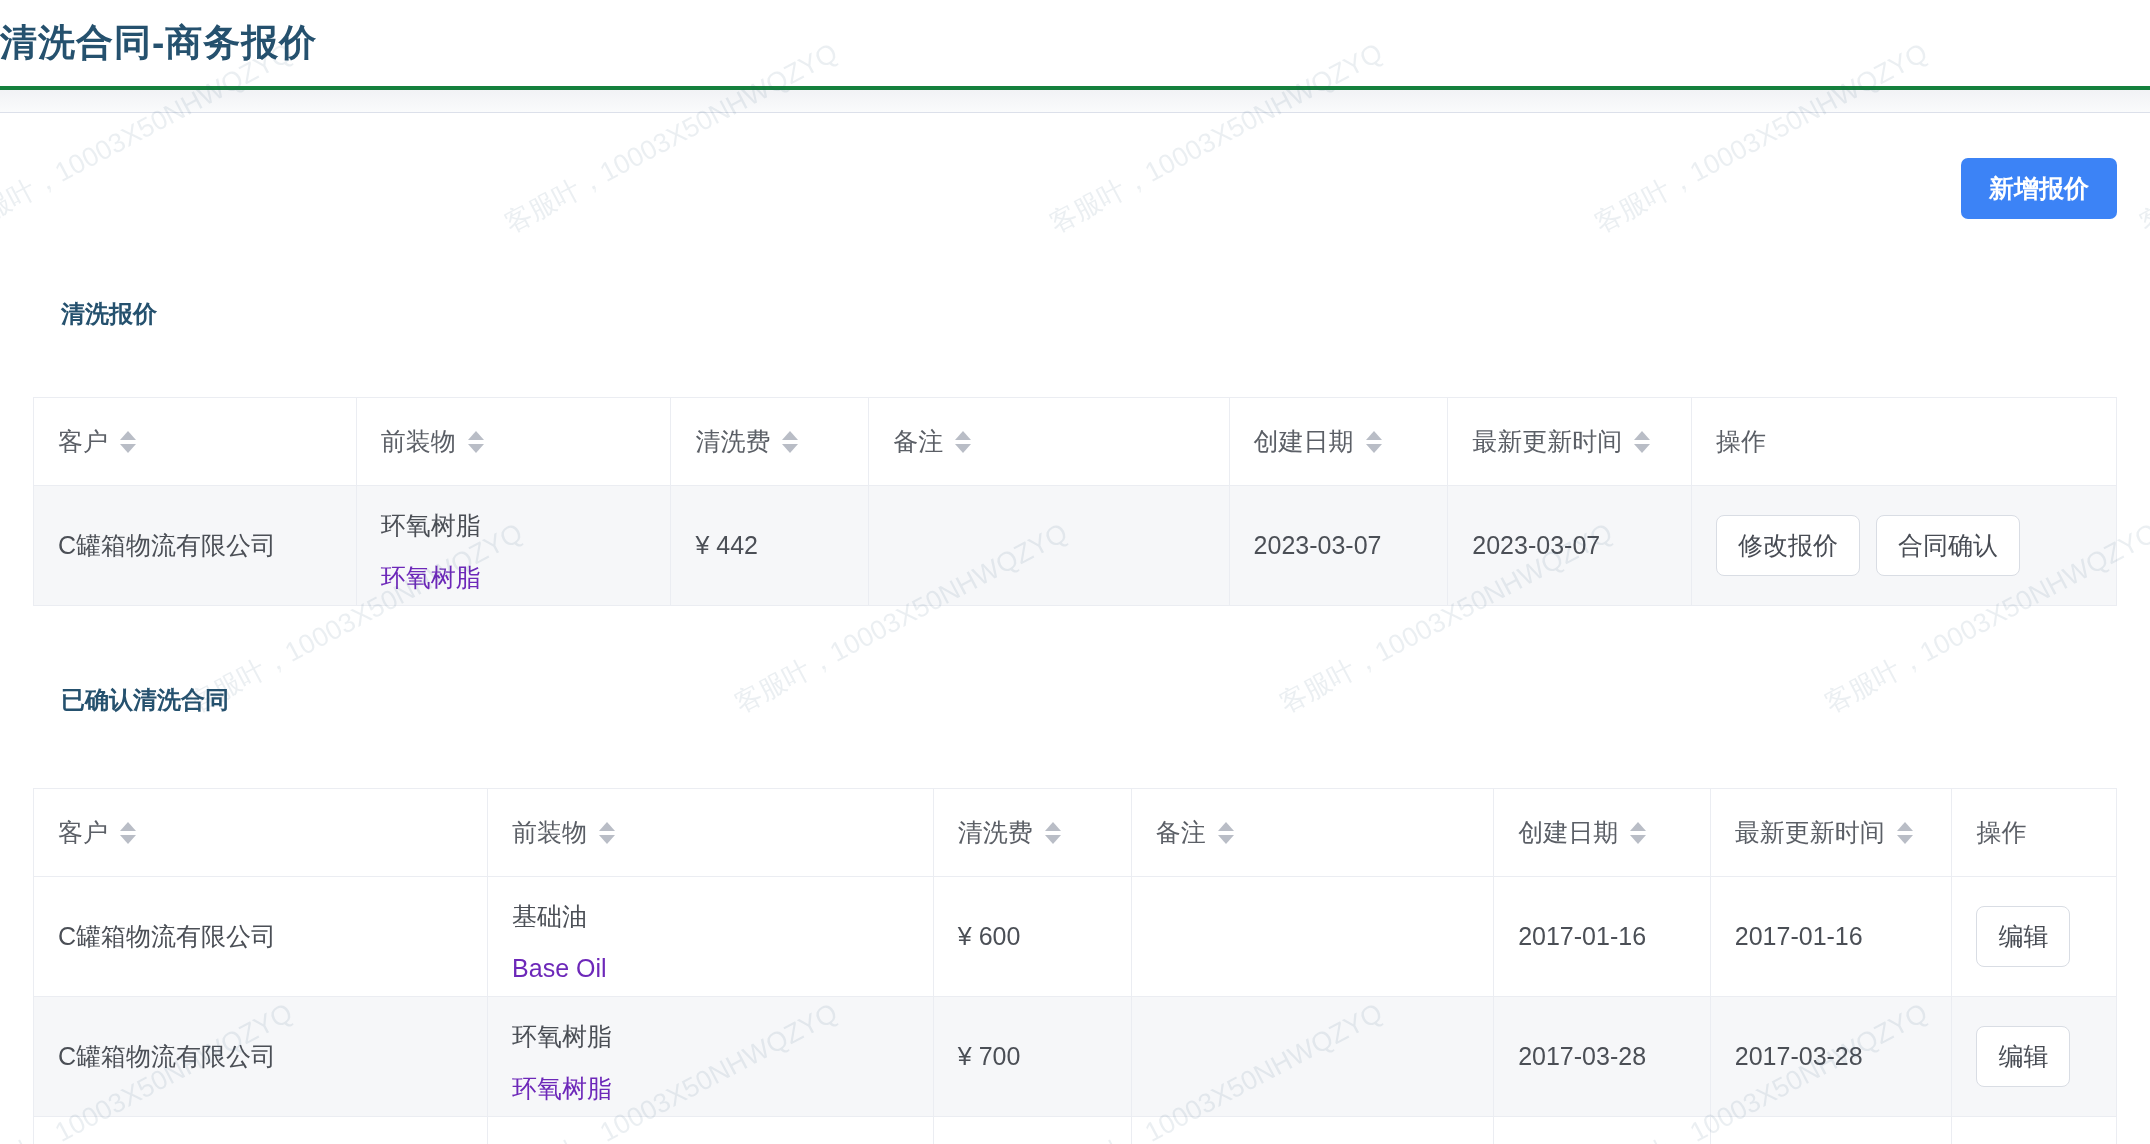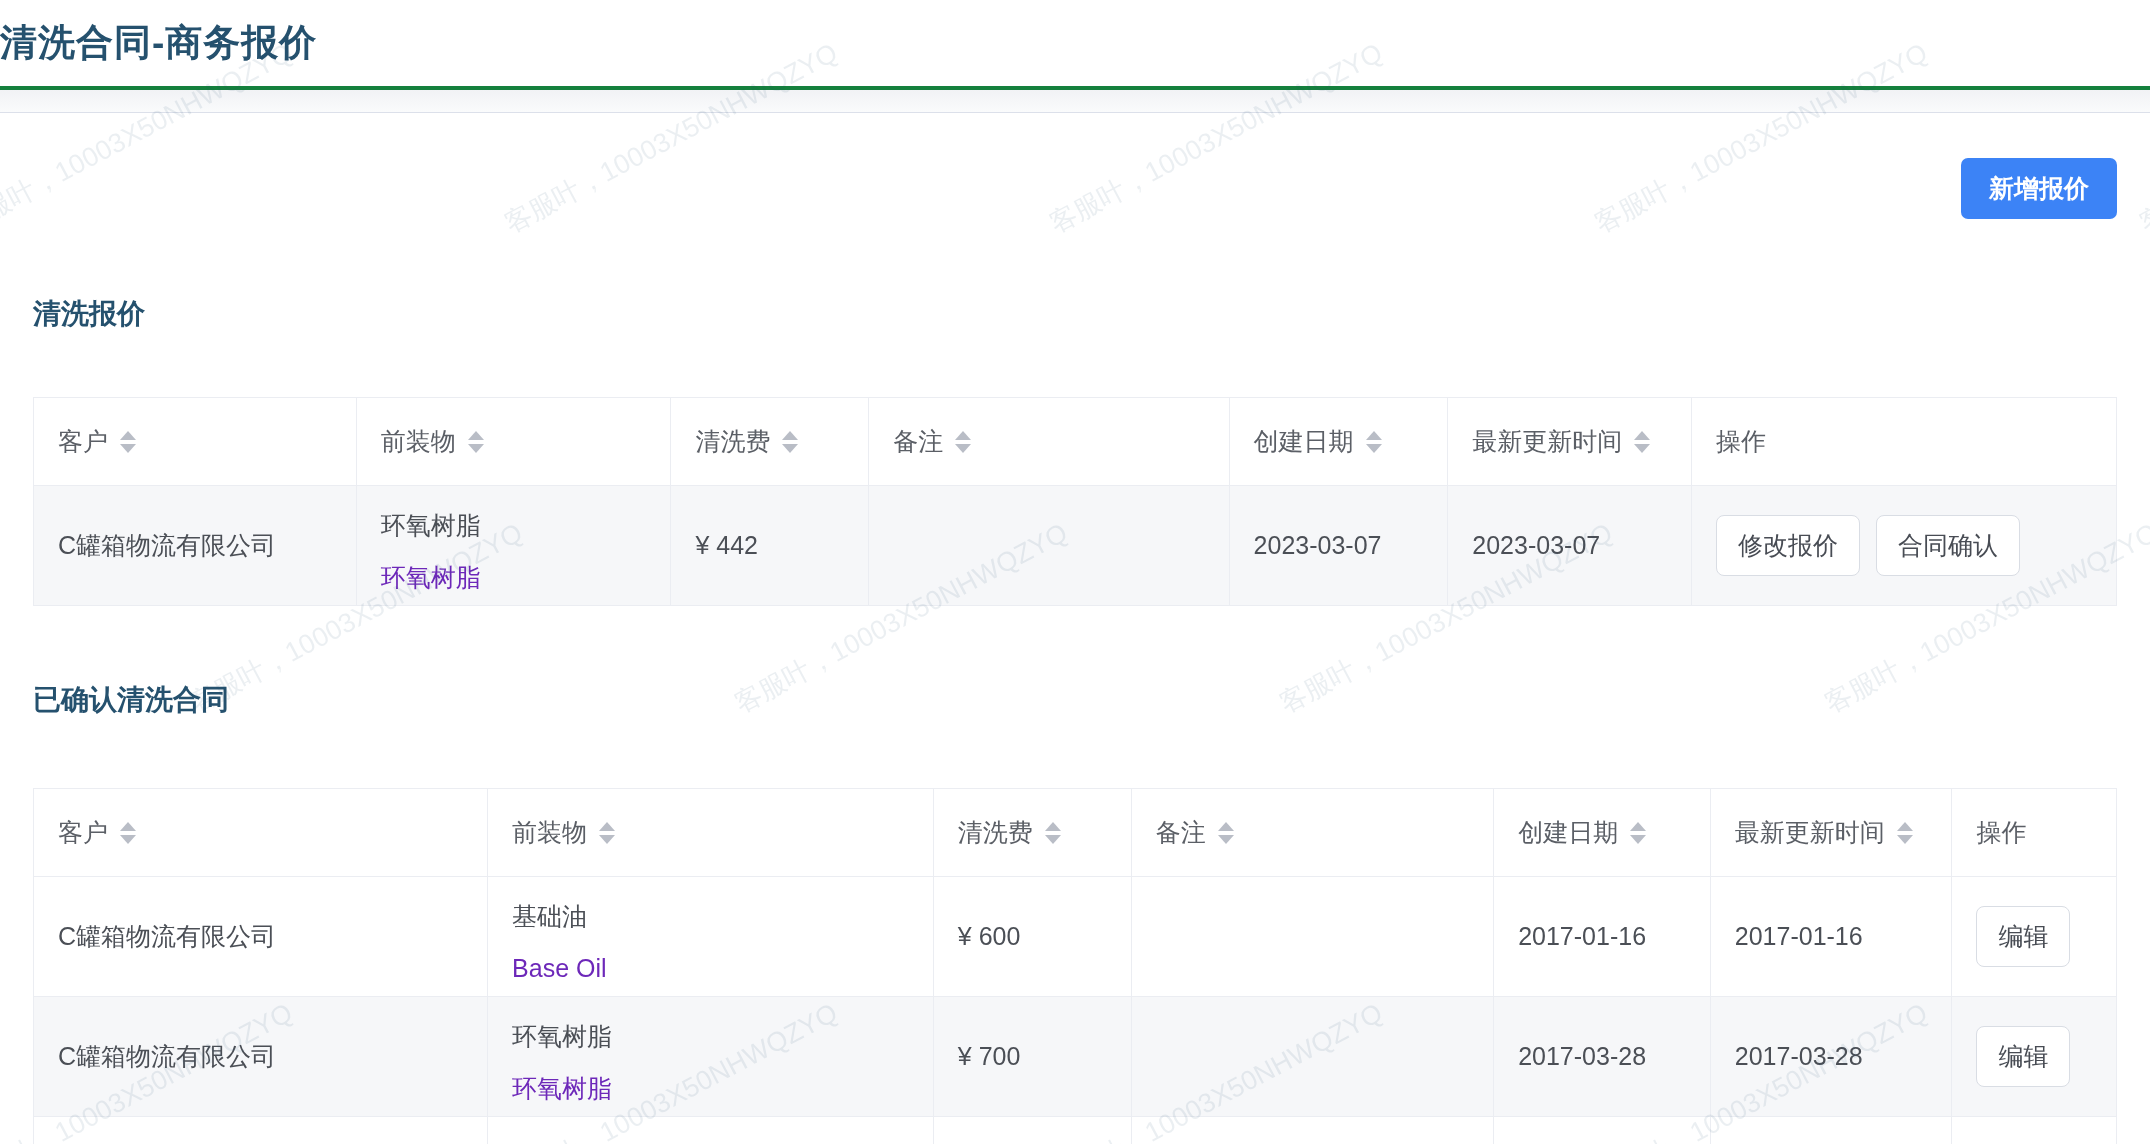--- a/index.html
+++ b/index.html
@@ -33,21 +33,21 @@
 
   .toolbar { margin-top: 45px; display: flex; justify-content: flex-end; }
   .btn-primary {
     background: #3c83f6; color: #ffffff; border: none;
     font-size: 25px; font-weight: 700;
     padding: 14px 28px; border-radius: 7px; cursor: pointer;
     font-family: "Liberation Sans", sans-serif;
   }
 
   .section-title {
-    font-size: 28px; font-weight: 700; color: #25516e; line-height: 48px;
+    font-size: 24px; font-weight: 700; color: #25516e; line-height: 48px; margin-left: 28px;
   }
   .st-1 { margin-top: 71px; }
   .st-2 { margin-top: 70px; }
   .tbl-1 { margin-top: 59px; }
   .tbl-2 { margin-top: 64px; }
 
   
   table {
     width: 100%; border-collapse: collapse; table-layout: fixed;
     background: #ffffff;

